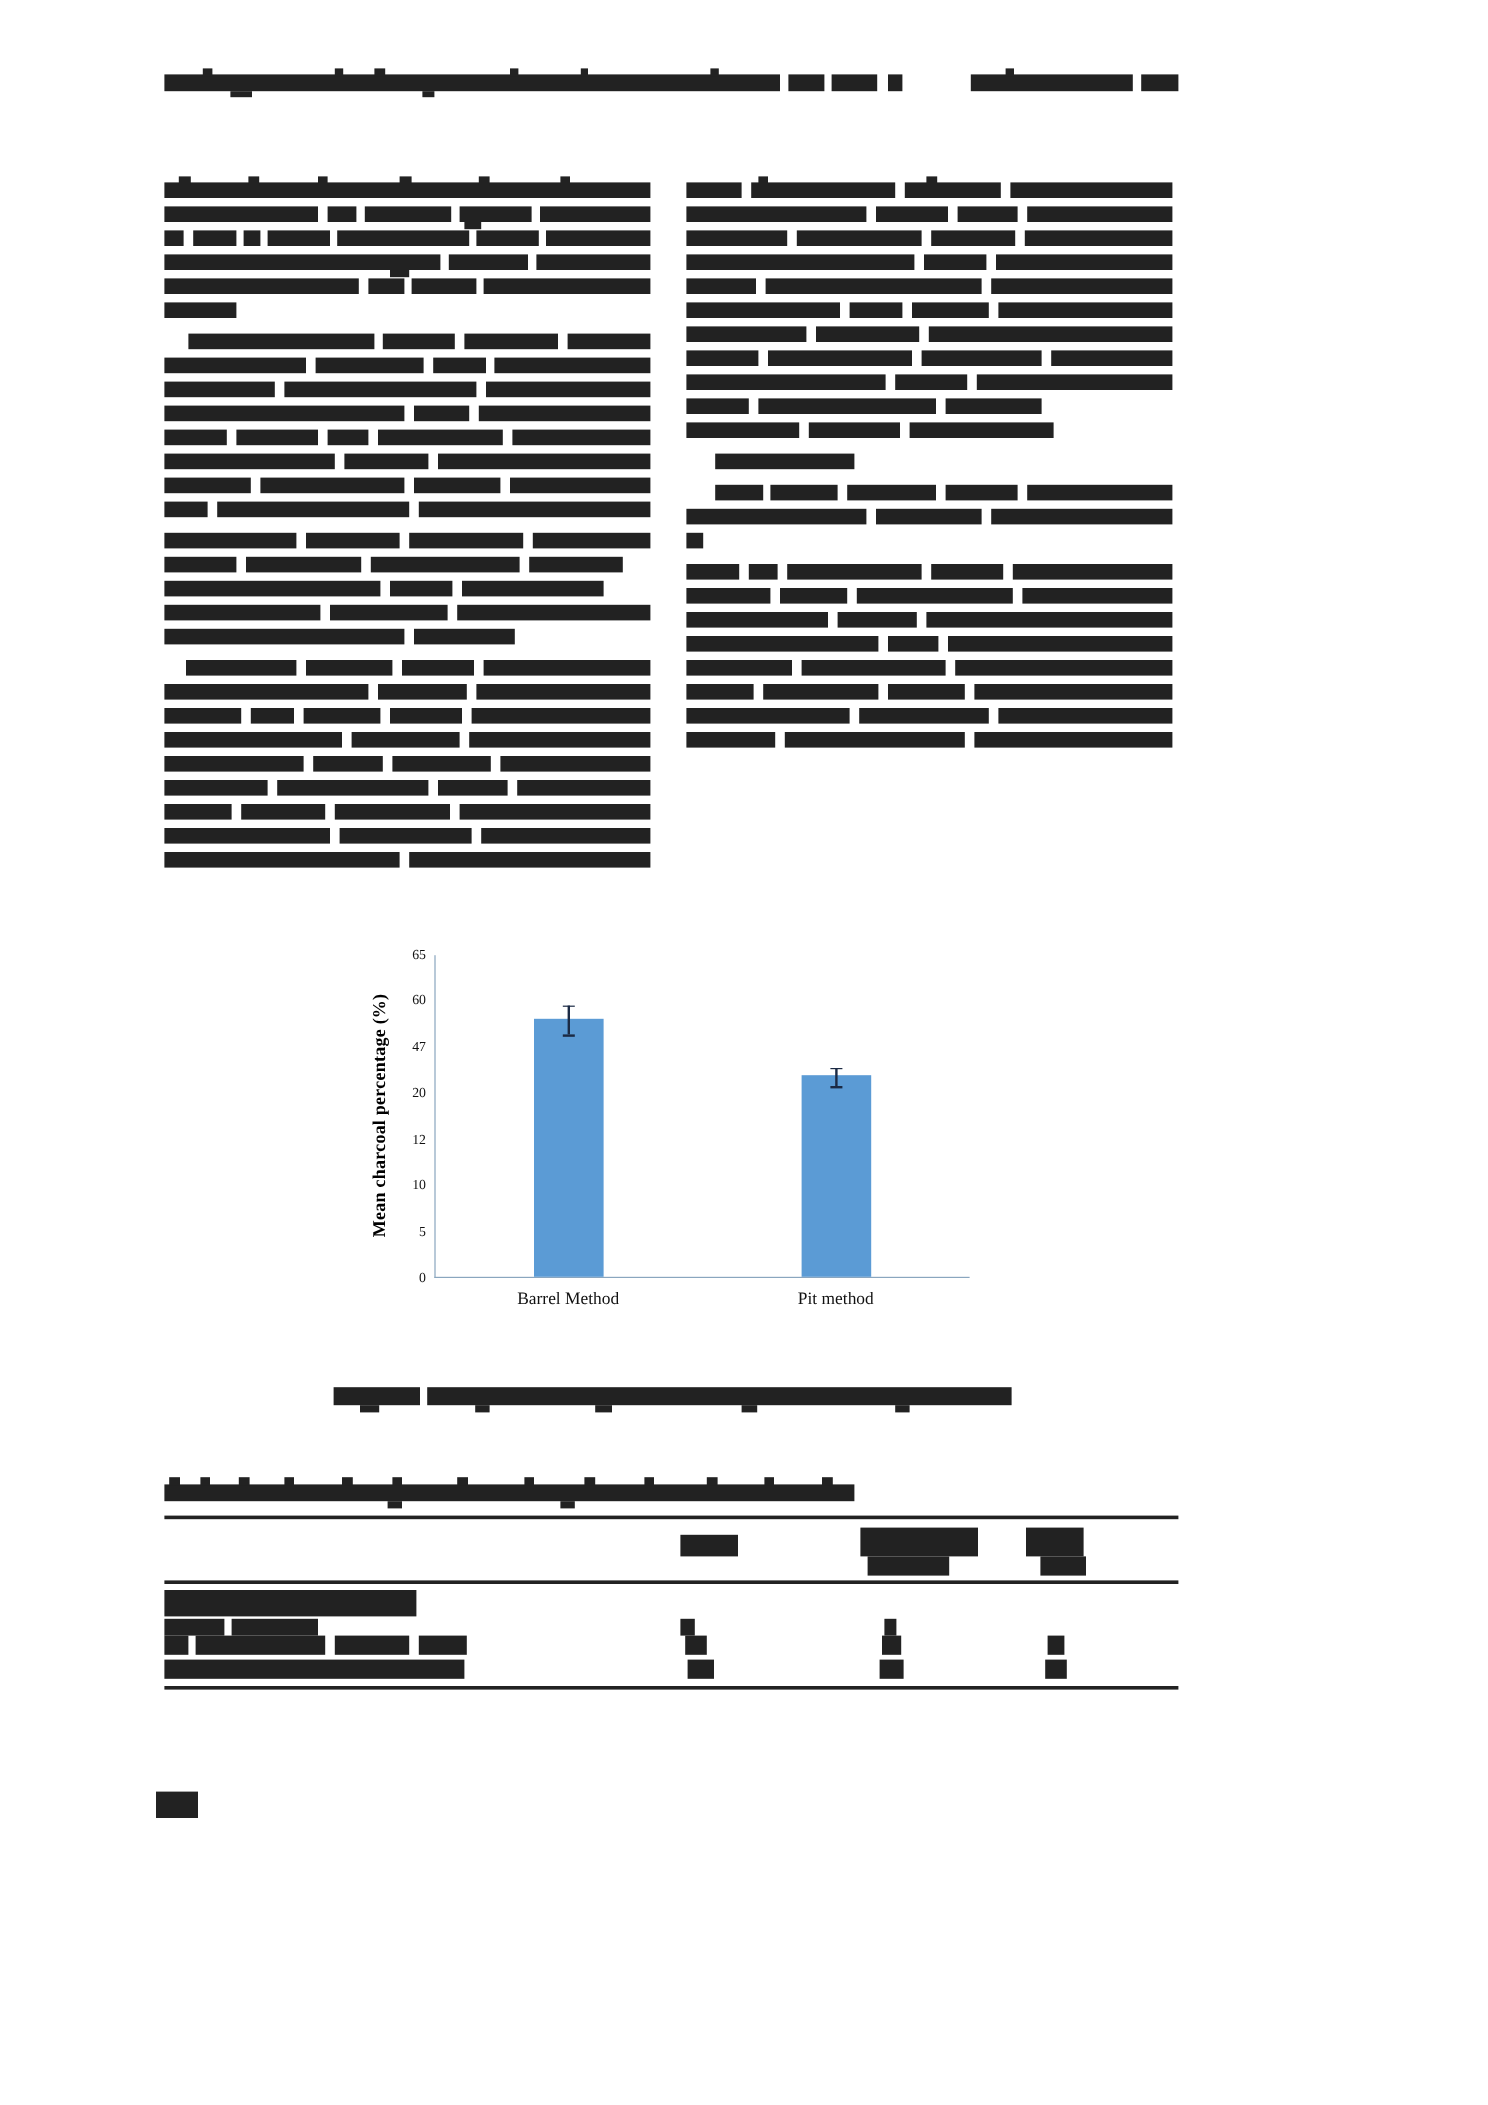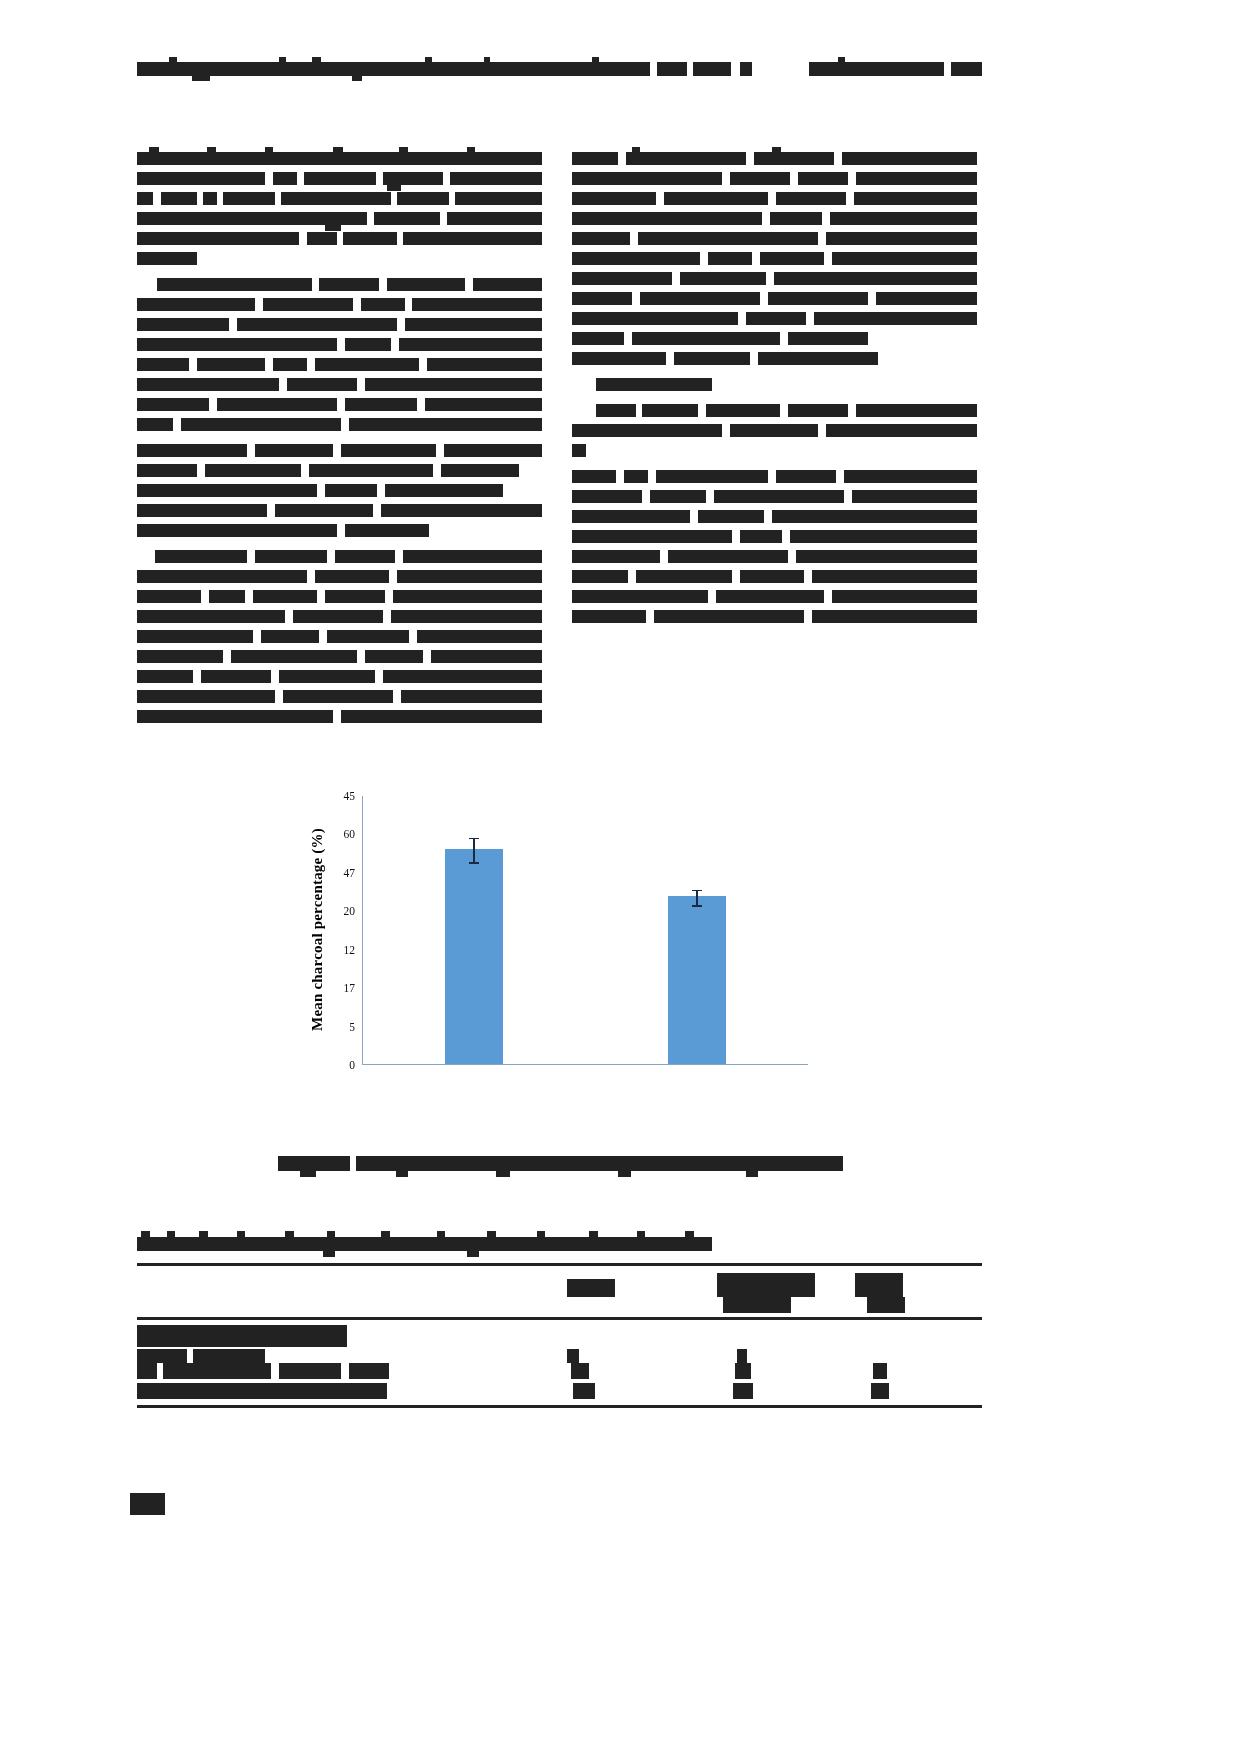--- a/index.html
+++ b/index.html
@@ -430,39 +430,43 @@
   <div id="figure">
     <div class="chart-wrap">
 
       <div class="y-title">
         <span>Mean charcoal percentage (%)</span>
       </div>
 
       <div class="y-ticks" id="y-ticks">
           <div style="top: 272px;">0</div>
           <div style="top: 233.571px;">5</div>
-          <div style="top: 195.143px;">17</div>
+          <div style="top: 195.143px;">10</div>
           <div style="top: 156.714px;">12</div>
           <div style="top: 118.286px;">20</div>
           <div style="top: 79.8571px;">47</div>
           <div style="top: 41.4286px;">60</div>
-          <div style="top: 3px;">45</div>
+          <div style="top: 3px;">65</div>
         </div>
 
       <div class="plot" id="plot">
           <div class="bar" style="left: 18.5%; width: 13%; height: 215.2px; background: rgb(91, 155, 213);"></div>
           <div class="errbar" style="left: calc(25% - 0.8px); top: 41.5029px; height: 24.5943px; background: rgb(27, 42, 68);"></div>
           <div class="errcap" style="left: calc(25% - 5px); width: 10px; top: 41.5029px; background: rgb(27, 42, 68);"></div>
           <div class="errcap" style="left: calc(25% - 5px); width: 10px; top: 66.0971px; background: rgb(27, 42, 68);"></div>
           <div class="bar" style="left: 68.5%; width: 13%; height: 167.549px; background: rgb(91, 155, 213);"></div>
           <div class="errbar" style="left: calc(75% - 0.8px); top: 93.7657px; height: 15.3714px; background: rgb(27, 42, 68);"></div>
           <div class="errcap" style="left: calc(75% - 5px); width: 10px; top: 93.7657px; background: rgb(27, 42, 68);"></div>
           <div class="errcap" style="left: calc(75% - 5px); width: 10px; top: 109.137px; background: rgb(27, 42, 68);"></div>
         </div>
 
+      <div class="x-labels" id="x-labels">
+          <div style="left: 25%;">Barrel Method</div>
+          <div style="left: 75%;">Pit method</div>
+        </div>
 
     </div>
   </div>
 
   <div id="caption">
     <div class="seg" style="left:0;width:72px;"></div>
     <div class="seg" style="left:78px;width:487px;"></div>
     <div class="dn" style="left:22px;width:16px;"></div>
     <div class="dn" style="left:118px;width:12px;"></div>
     <div class="dn" style="left:218px;width:14px;"></div>

